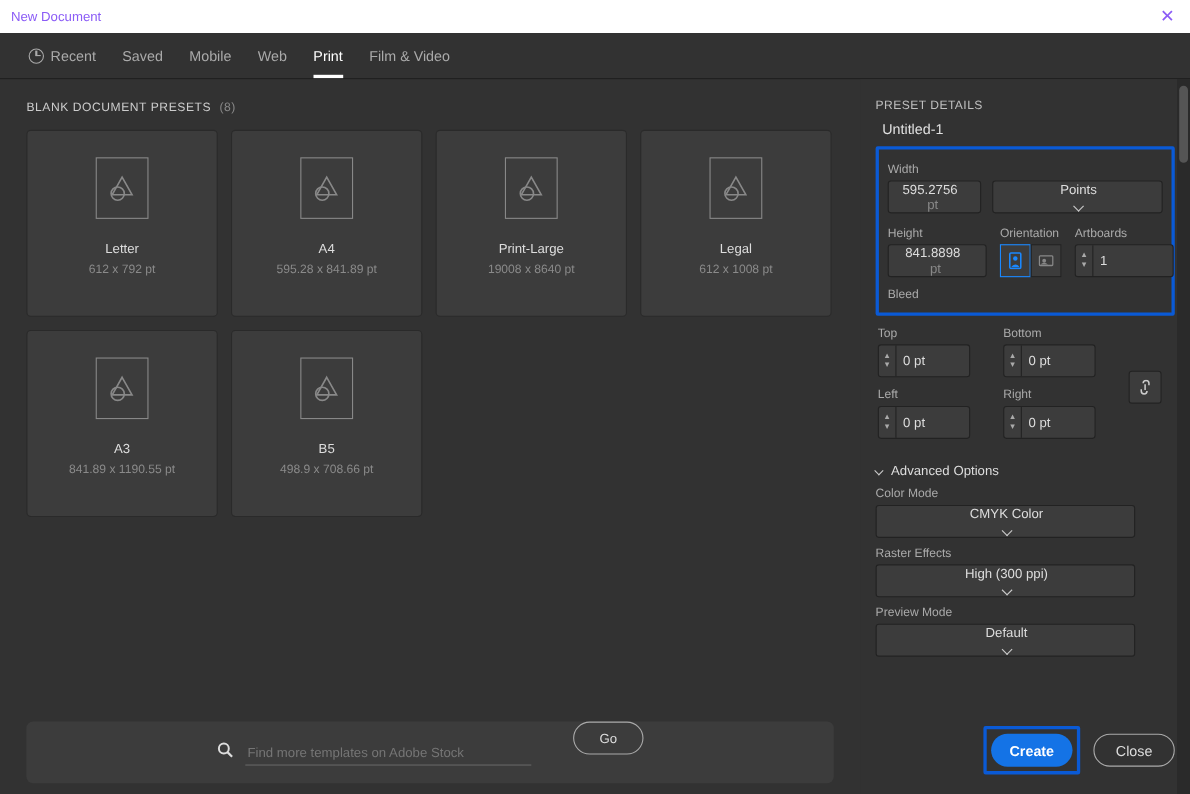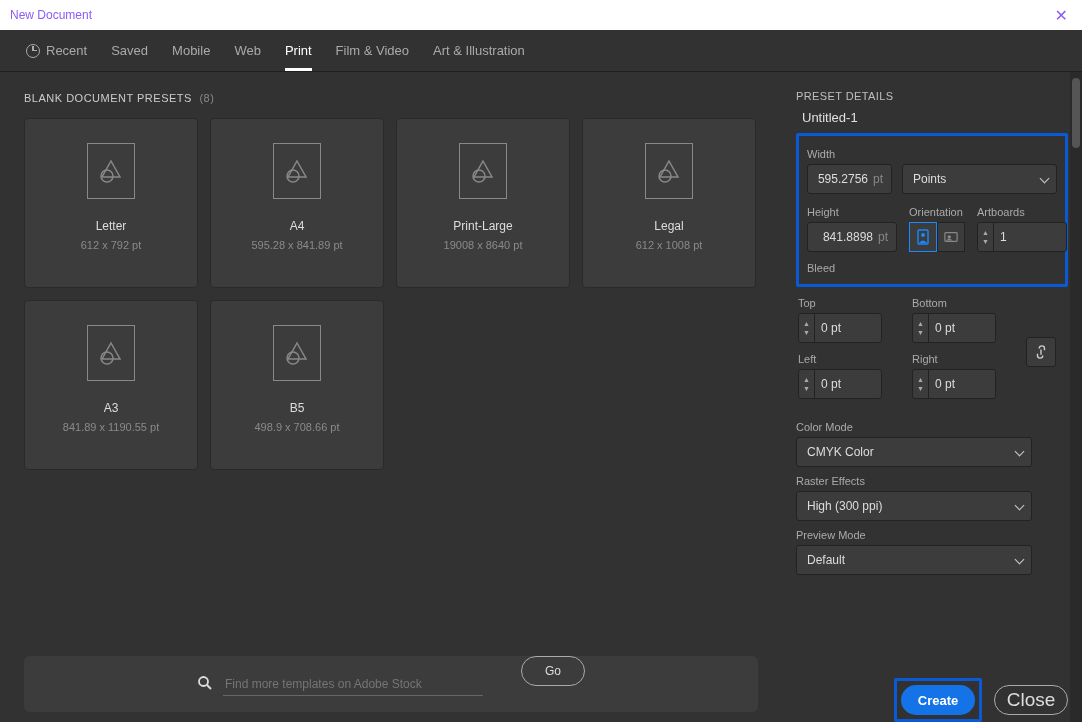--- a/index.html
+++ b/index.html
@@ -81,21 +81,21 @@
 
   
   .right h3 { font-size:11px; color:#bfbfbf; letter-spacing:.4px; font-weight:normal;}
   .doc-name { margin-top:8px; font-size:13px; color:#e0e0e0; padding-left:6px; margin-bottom:8px;}
 
   .hl-box { border:3px solid #0a5ad6; border-radius:2px; padding:8px 8px 6px 8px; margin-right:14px; }
   .field-label { font-size:11px; color:#aaa; margin:4px 0 4px 0;}
   .row { display:flex; gap:10px; align-items:flex-end;}
   .num-input, .select-box {
     background:#3c3c3c; border:1px solid #222; color:#ddd; font-size:12px;
-    height:30px; border-radius:3px; display:flex; align-items:center; position:relative;
+    height:30px; border-radius:3px; display:flex; align-items:center; position:relative;flex-direction:column;
   }
   .num-input { width:90px; justify-content:flex-end; padding-right:8px;}
   .num-unit { color:#888; margin-left:5px; }
   .select-box { width:164px; padding-left:10px; justify-content:space-between; padding-right:8px; cursor:pointer;}
   .chev { border:solid #ccc; border-width:0 1.5px 1.5px 0; display:inline-block; padding:3px; transform:rotate(45deg); margin-bottom:2px;}
   .orient { display:flex; gap:0; }
   .orient .btn { width:28px; height:30px; background:#3c3c3c; border:1px solid #222; display:flex; align-items:center; justify-content:center; cursor:pointer;}
   .orient .btn.active { border:1.5px solid #1a88ff; }
   .orient svg { width:14px; height:16px; }
   .spin-input { display:flex; align-items:center; background:#3c3c3c; border:1px solid #222; height:30px; border-radius:3px; width:90px;}
@@ -110,24 +110,24 @@
   .link-btn { width:30px; height:30px; background:#3c3c3c; border:1px solid #222; border-radius:3px; display:flex; align-items:center; justify-content:center; cursor:pointer; grid-row:1 / span 4; grid-column:3; align-self:center;}
   .link-btn svg { width:14px; height:14px; stroke:#ccc; fill:none; stroke-width:1.6;}
 
   .adv { margin-top:10px; margin-right:16px;}
   .adv-head { font-size:12px; color:#ddd; cursor:pointer; display:flex; align-items:center; gap:4px; margin-bottom:8px;}
   .adv-head .chev2 { border:solid #ccc; border-width:0 1.5px 1.5px 0; display:inline-block; padding:2.5px; transform:rotate(45deg); margin-right:4px;}
   .adv .field-label{ margin-top:8px;}
   .wide-select { width:236px;}
 
   
-  .footer { position:absolute; bottom:0; right:14px; display:flex; gap:12px; align-items:center;}
+  .footer { position:absolute; bottom:18px; right:14px; display:flex; gap:12px; align-items:center;}
   .create-hl { border:3px solid #0a5ad6; padding:4px; border-radius:2px;}
   .create-btn { background:#1473e6; color:#fff; border:none; border-radius:16px; height:30px; width:74px; font-size:13px; font-weight:bold; cursor:pointer;}
-  .close-btn { background:transparent; color:#ddd; border:1px solid #aaa; border-radius:16px; height:30px; width:74px; font-size:19px; cursor:pointer;}
+  .close-btn { background:transparent; color:#ddd; border:1px solid #aaa; border-radius:16px; height:30px; width:74px; font-size:13px; cursor:pointer;}
 </style>
 </head>
 <body>
 
 <div class="titlebar">
   <span class="title">New Document</span>
   <span class="close">✕</span>
 </div>
 
 <div class="tabs">
@@ -142,23 +142,20 @@
       <span>Mobile</span>
     </div>
   <div class="tab">
       <span>Web</span>
     </div>
   <div class="tab active">
       <span>Print</span>
     </div>
   <div class="tab">
       <span>Film &amp; Video</span>
-    </div>
-  <div class="tab">
-      <span>Art &amp; Illustration</span>
     </div>
 </div>
 
 <div class="content">
 
   <div class="left">
     <div class="section-head">
       <span>BLANK DOCUMENT PRESETS</span>
       <span class="count">(8)</span>
     </div>
@@ -342,20 +339,24 @@
                 <span>▲</span>
                 <span>▼</span>
               </div>
               <div class="val">0 pt</div>
           </div>
         </div>
       </div>
     </div>
 
     <div class="adv">
+      <div class="adv-head">
+        <span class="chev2"></span>
+        <span>Advanced Options</span>
+      </div>
       <div class="field-label">Color Mode</div>
       <div class="select-box wide-select">
         <span>CMYK Color</span>
           <span class="chev"></span>
       </div>
       <div class="field-label">Raster Effects</div>
       <div class="select-box wide-select">
         <span>High (300 ppi)</span>
           <span class="chev"></span>
       </div>

